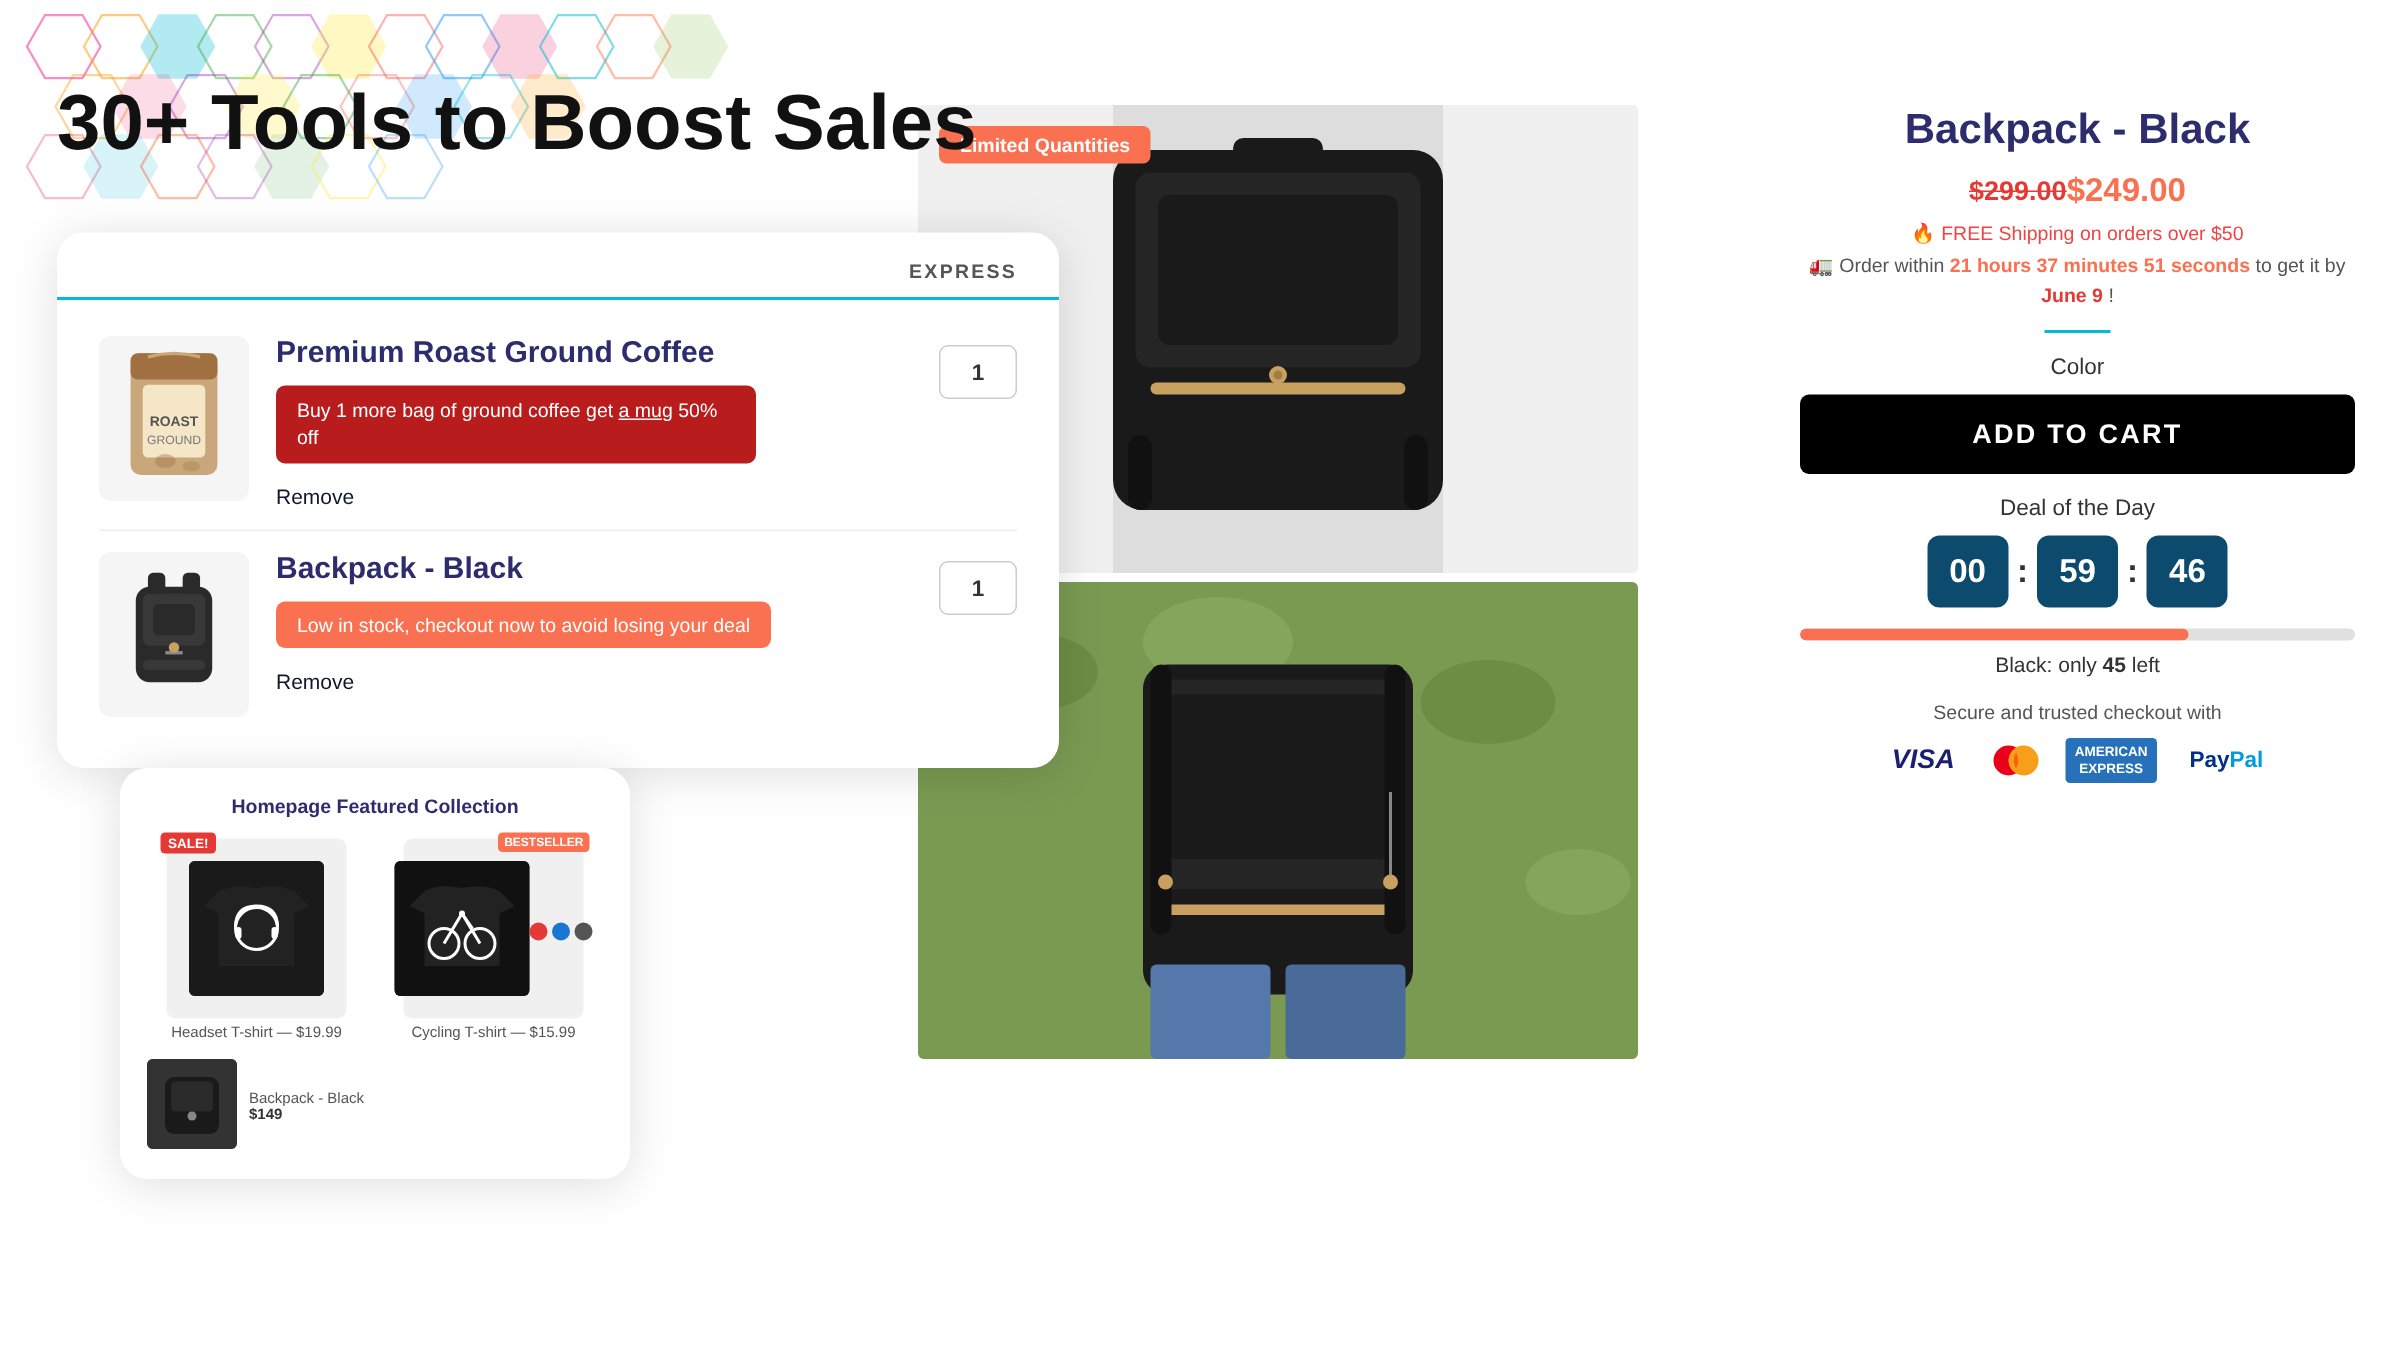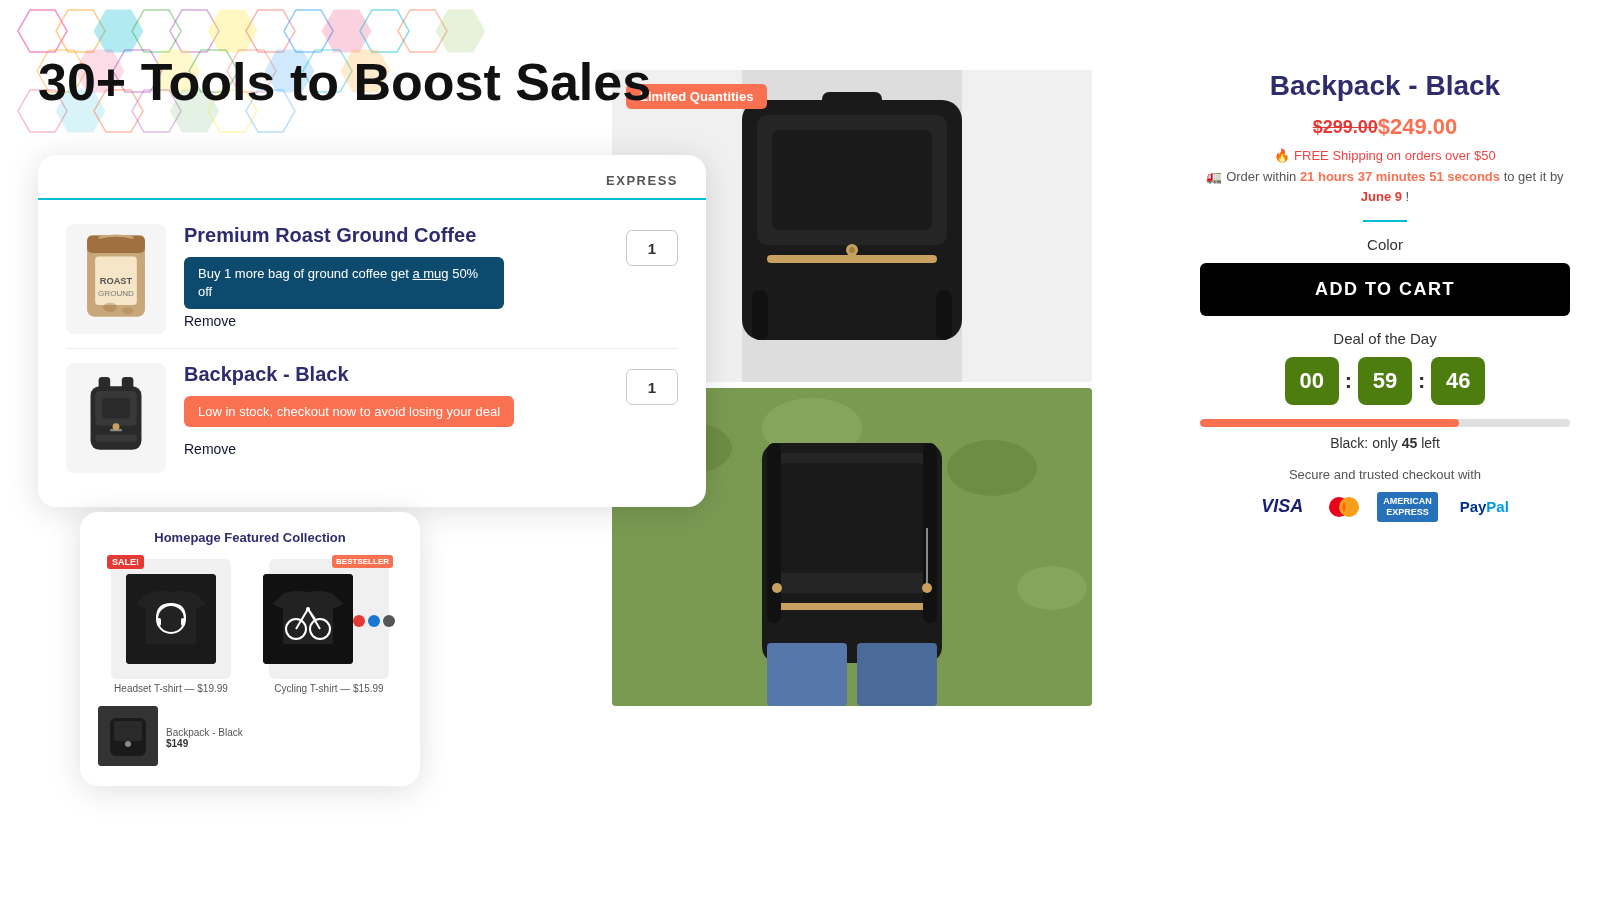--- a/index.html
+++ b/index.html
@@ -83,25 +83,26 @@
     }
 
     .cart-item-name {
       font-size: 20px;
       font-weight: 700;
       color: #2d2d6e;
       margin-bottom: 10px;
     }
 
     .cart-item-promo {
-      background: #0c4a6e;
+      background: #b91c1c;
       color: #fff;
       border-radius: 6px;
       padding: 8px 14px;
       font-size: 13px;
+      margin-bottom: 10px;
       display: inline-block;
       max-width: 320px;
       line-height: 1.4;
     }
 
     .cart-item-promo-low {
       background: #f97150;
       color: #fff;
       border-radius: 6px;
       padding: 8px 14px;
@@ -400,21 +401,21 @@
 
     .countdown {
       display: flex;
       justify-content: center;
       align-items: center;
       gap: 6px;
       margin-bottom: 14px;
     }
 
     .countdown-block {
-      background: #4d7c0f;
+      background: #0c4a6e;
       color: #fff;
       border-radius: 8px;
       width: 54px;
       height: 48px;
       display: flex;
       align-items: center;
       justify-content: center;
       font-size: 22px;
       font-weight: 800;
     }

